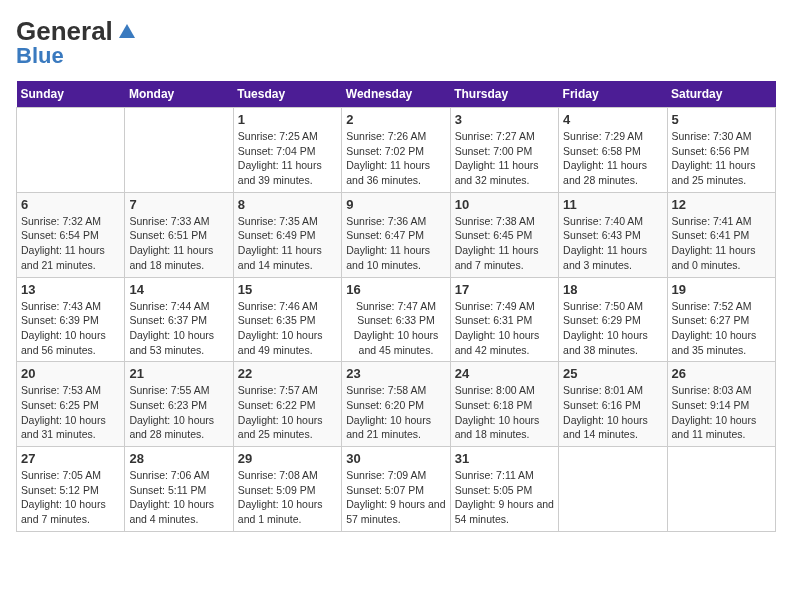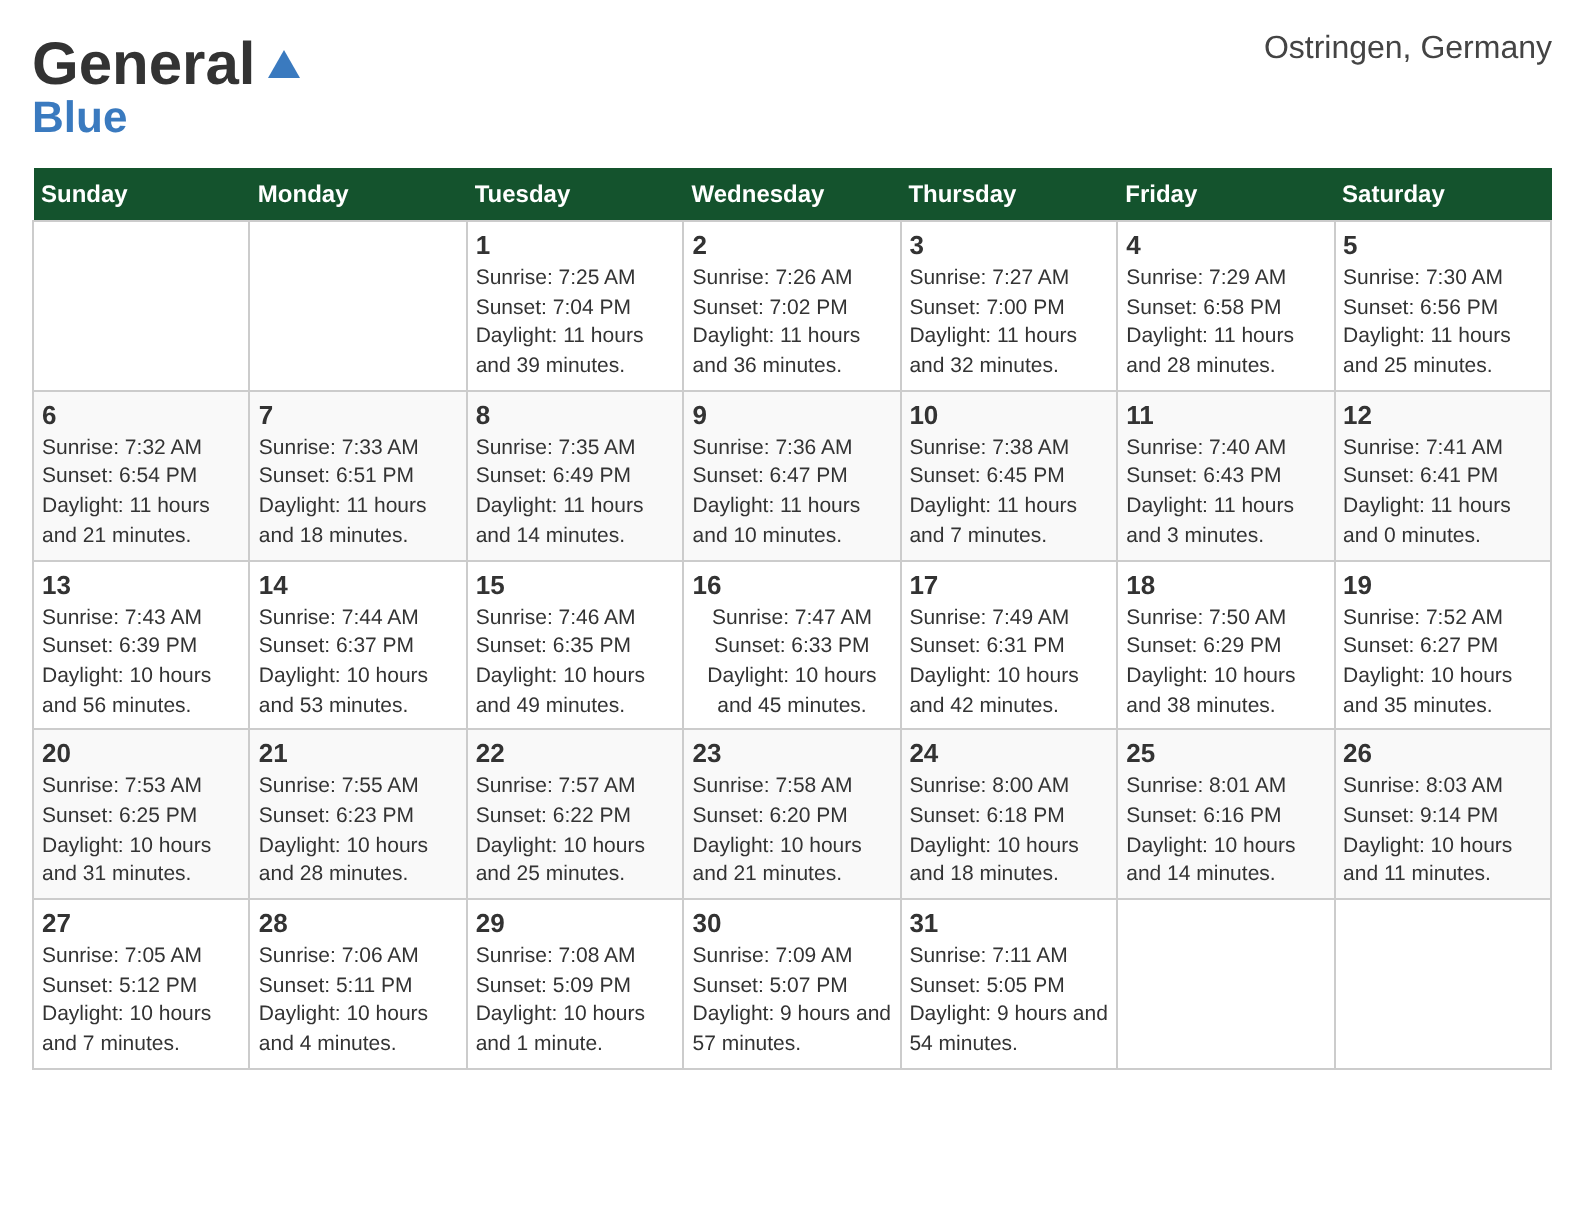--- a/index.html
+++ b/index.html
@@ -33,21 +33,21 @@
     .location {
       font-size: 16px;
       color: #444;
     }
     .calendar {
       width: 100%;
       border-collapse: collapse;
       font-size: 11px;
     }
     .calendar th {
-      background: #14532d;
+      background: #4c1d95;
       color: #fff;
       padding: 6px 4px;
       text-align: left;
       font-size: 12px;
       font-weight: bold;
     }
     .calendar td {
       border: 1px solid #ccc;
       vertical-align: top;
       padding: 4px;
@@ -72,29 +72,28 @@
     .empty-cell {
       background: #fff !important;
     }
   </style>
 </head>
 <body>
 
 <div class="header">
   <div class="logo">
     <div style="display:flex;align-items:center;gap:2px;">
-      <span style="font-size:30px;font-weight:bold;color:#333;">General</span>
+      <span style="font-size:26px;font-weight:bold;color:#333;">General</span>
       <svg width="20" height="20" viewBox="0 0 20 20" style="margin-left:2px;">
         <polygon points="10,2 18,16 2,16" fill="#3a7abf"></polygon>
       </svg>
     </div>
     <span style="font-size:22px;font-weight:bold;color:#3a7abf;margin-top:-4px;">Blue</span>
   </div>
   <div class="title-block">
-    <div class="location">Ostringen, Germany</div>
   </div>
 </div>
 
 <table class="calendar">
   <thead>
     <tr>
     <th>Sunday</th>
         <th>Monday</th>
         <th>Tuesday</th>
         <th>Wednesday</th>

